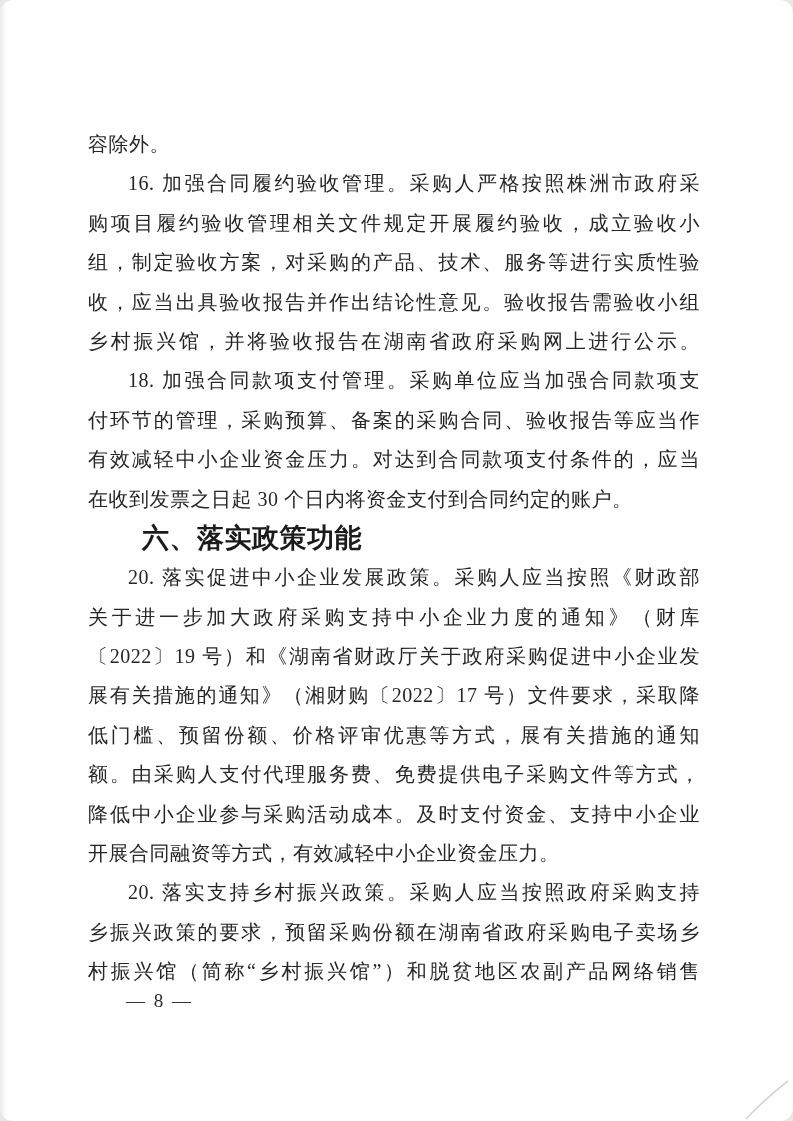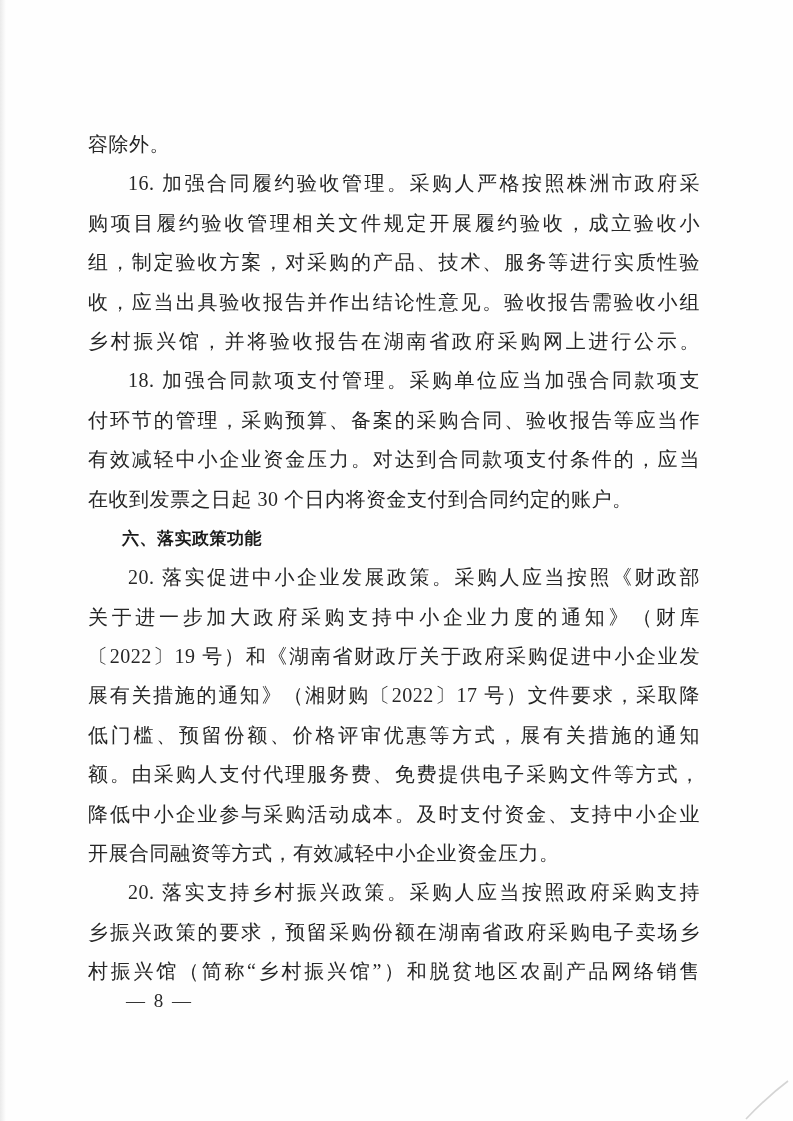--- a/index.html
+++ b/index.html
@@ -10,20 +10,21 @@
   }
   .page {
     position: relative;
     width: 793px;
     height: 1121px;
     background: #fefefdff;
     background: #fefefe;
     overflow: hidden;
     font-family: "Liberation Serif", "DejaVu Serif", serif;
     color: #222222;
+    border-radius: 13px;
   }
   .scan-edge-left {
     position: absolute;
     left: 0; top: 0; bottom: 0;
     width: 6px;
     background: linear-gradient(to right, rgba(60,60,60,0.10), rgba(60,60,60,0.0));
     pointer-events: none;
   }
   .text-block {
     position: absolute;
@@ -43,21 +44,21 @@
   .line.justify {
     text-align: justify;
     text-align-last: justify;
   }
   .line.indent {
     text-indent: 2em;
   }
   .line.heading {
     font-family: "Liberation Sans", "DejaVu Sans", sans-serif;
     font-weight: bold;
-    font-size: 17px;
+    font-size: 27px;
     color: #1b1b1b;
     letter-spacing: 0.5px;
   }
   .page-number {
     position: absolute;
     left: 126px;
     top: 988px;
     font-size: 19px;
     line-height: 26px;
     color: #2a2a2a;

